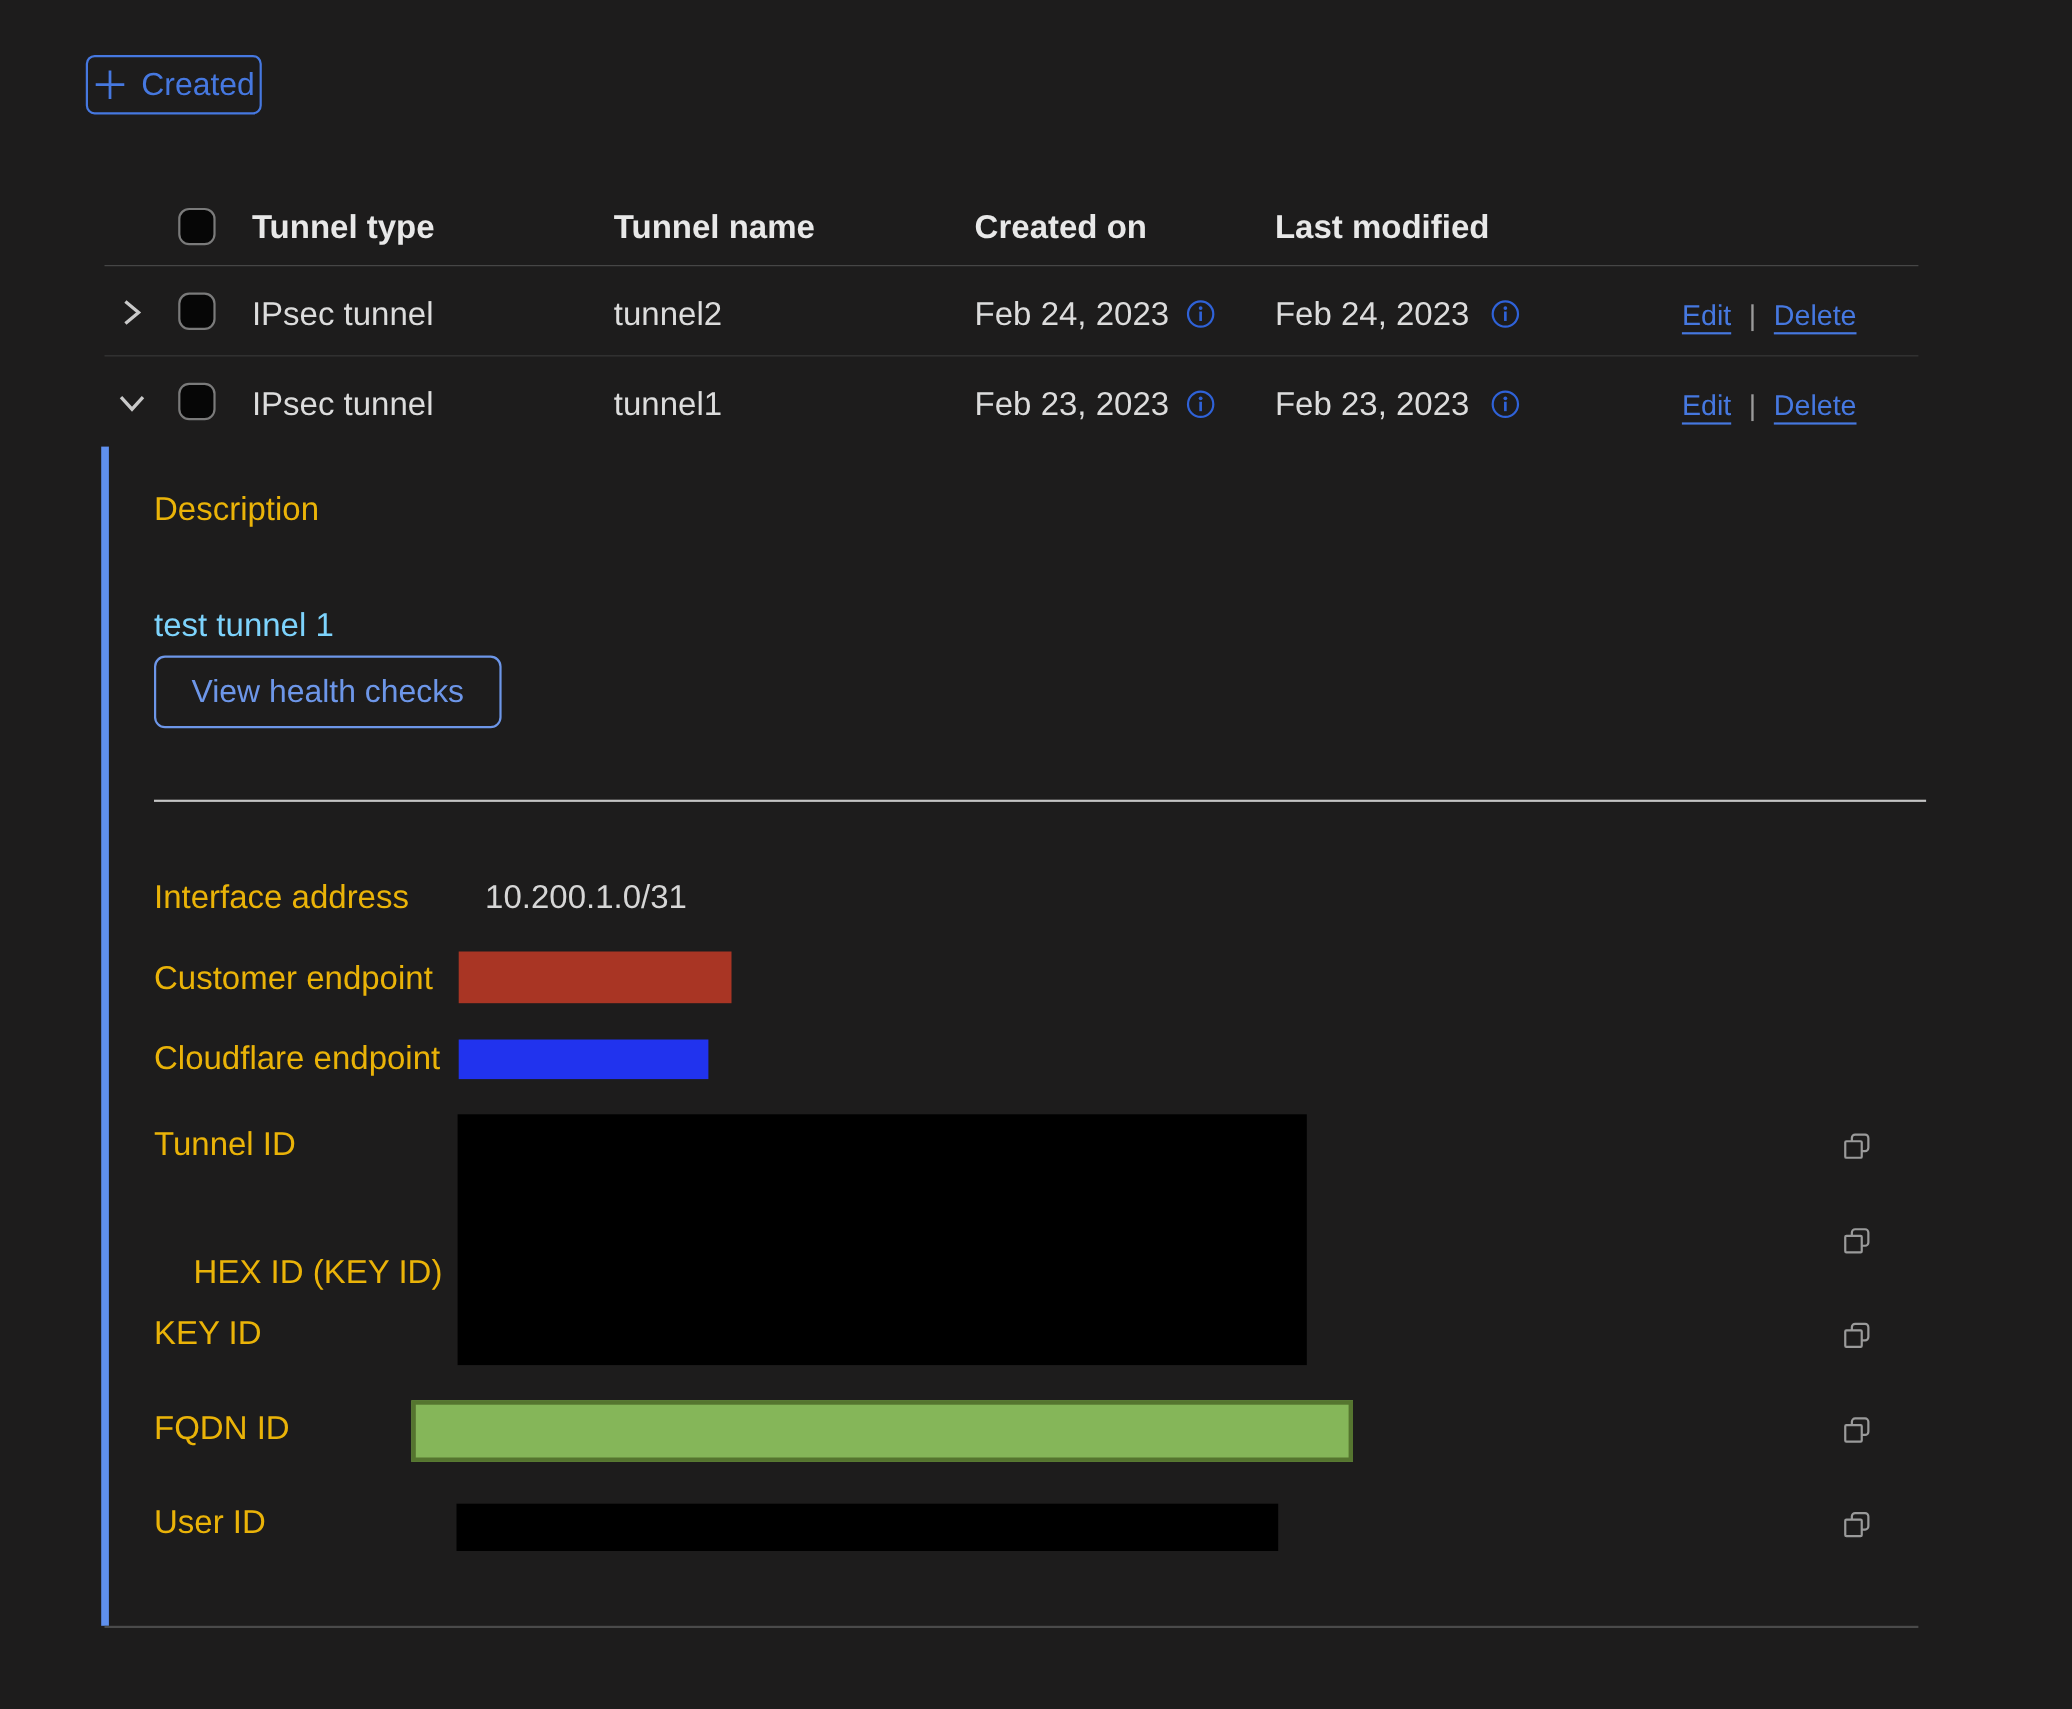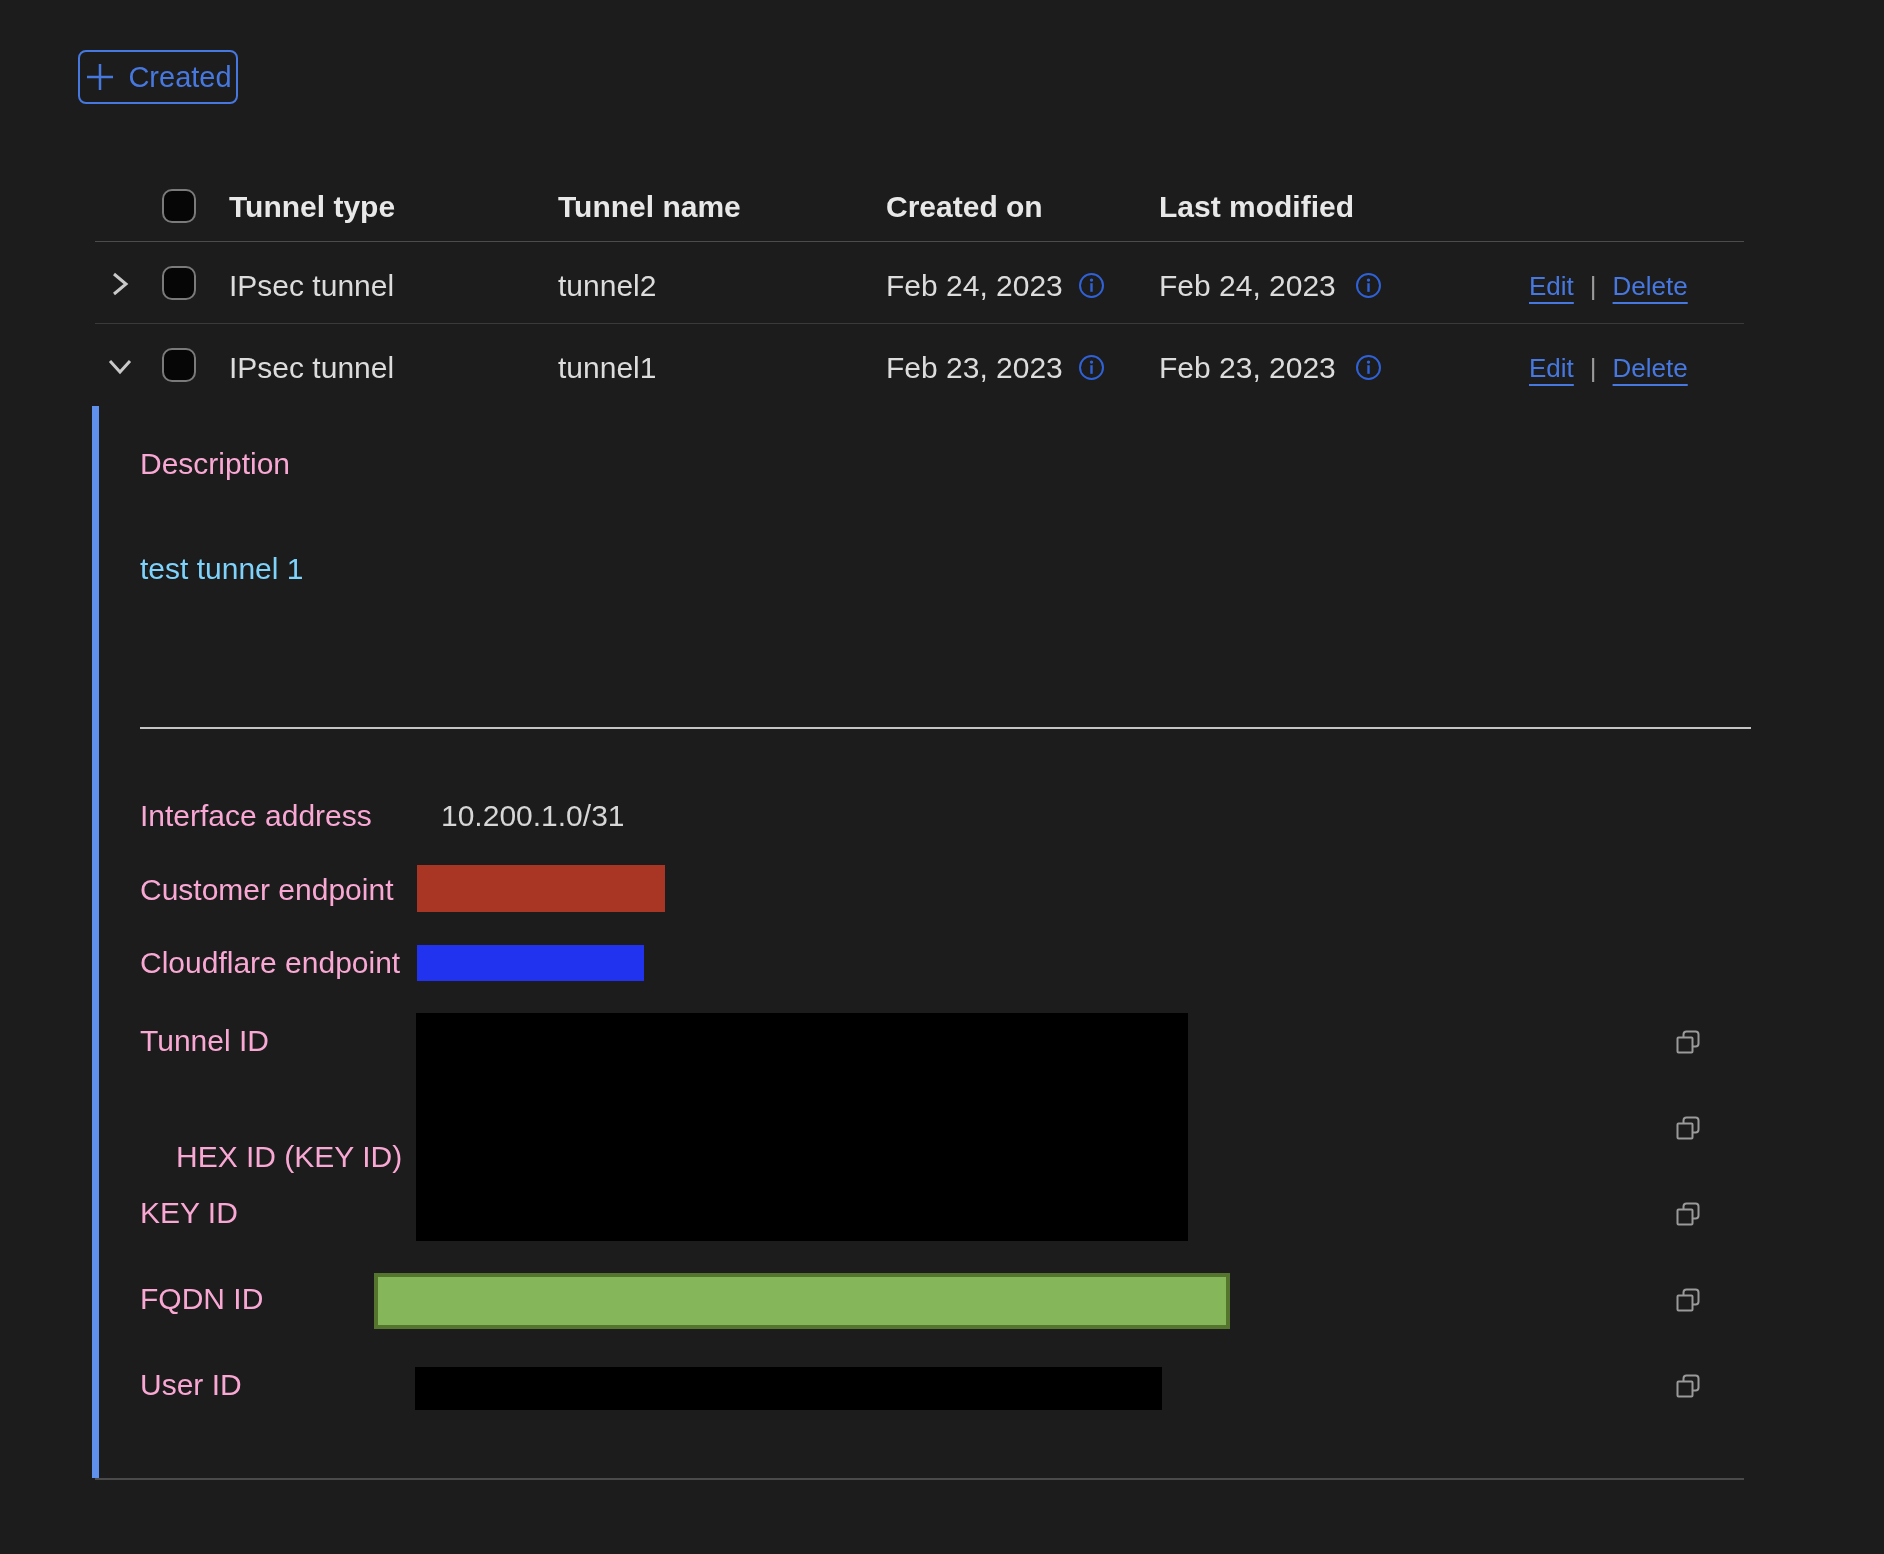--- a/index.html
+++ b/index.html
@@ -46,21 +46,21 @@
   .link{
     color:var(--accent);text-decoration:underline;cursor:pointer;
     text-underline-offset:7px;text-decoration-thickness:2px;
   }
   .sep{color:#9a9a9a;}
   
   .panel{
     left:92px;top:406px;width:1652px;height:1072px;
     border-left:7px solid var(--expand-bar);
   }
-  .p-label{position:absolute;left:41px;font-size:30px;line-height:34px;color:#f9a8d4;white-space:nowrap;}
+  .p-label{position:absolute;left:41px;font-size:30px;line-height:34px;color:#eab308;white-space:nowrap;}
   .p-value{position:absolute;font-size:30px;line-height:34px;color:#d6d6d6;white-space:nowrap;}
   .muted{color:#7dd3fc;margin-top:24px;}
   .health-btn{
     position:absolute;left:41px;top:190px;width:316px;height:66px;
     border:2px solid var(--accent-light);border-radius:10px;background:transparent;
     color:var(--accent-light);font-size:29px;cursor:pointer;font-family:inherit;
   }
   .divider{position:absolute;background:#c4c4c4;height:2px;}
   .block{position:absolute;}
   .red{background:var(--redaction-red);}
@@ -138,20 +138,21 @@
     <span class="link">Edit</span>
     <span class="sep">|</span>
     <span class="link">Delete</span>
   </span>
 </div>
 
 <div class="abs panel">
   <span class="p-label" style="top:41px;">Description</span>
   <span class="p-label muted" style="top:122px;">test tunnel 1</span>
 
+  <button class="health-btn">View health checks</button>
 
   <div class="divider" style="left:41px;top:321px;width:1611px;"></div>
 
   <span class="p-label" style="top:393px;">Interface address</span>
   <span class="p-value" style="left:342px;top:393px;">10.200.1.0/31</span>
 
   <span class="p-label" style="top:467px;">Customer endpoint</span>
   <div class="block red" style="left:318px;top:459px;width:248px;height:47px;"></div>
 
   <span class="p-label" style="top:540px;">Cloudflare endpoint</span>

